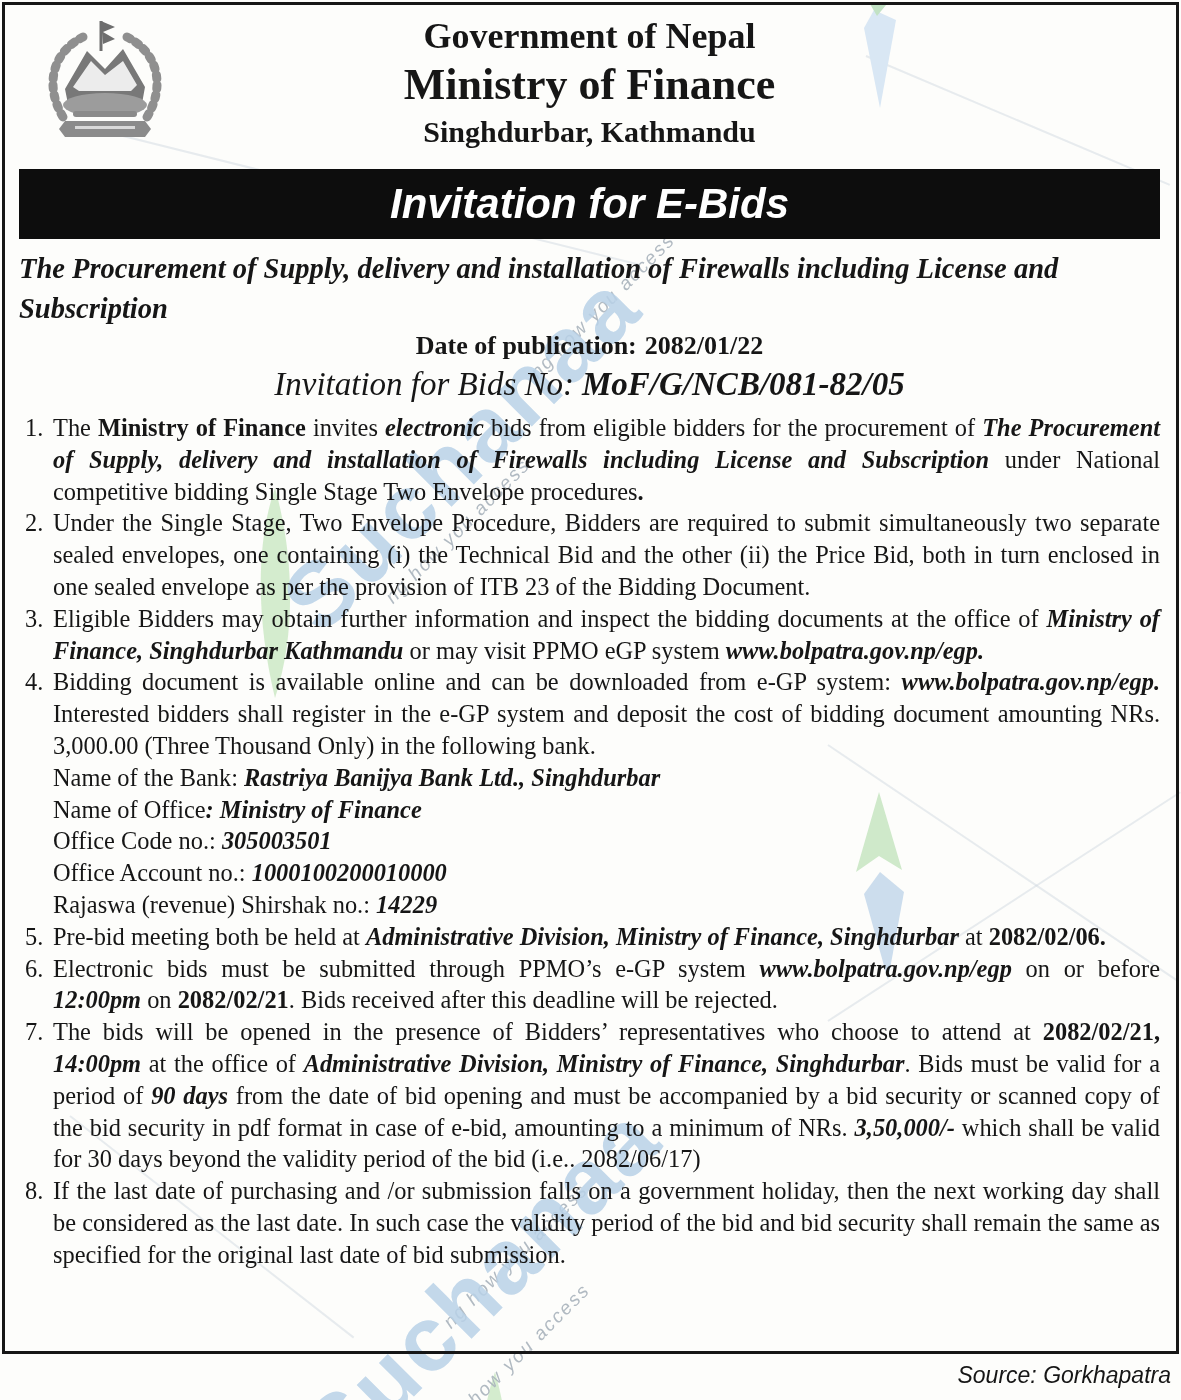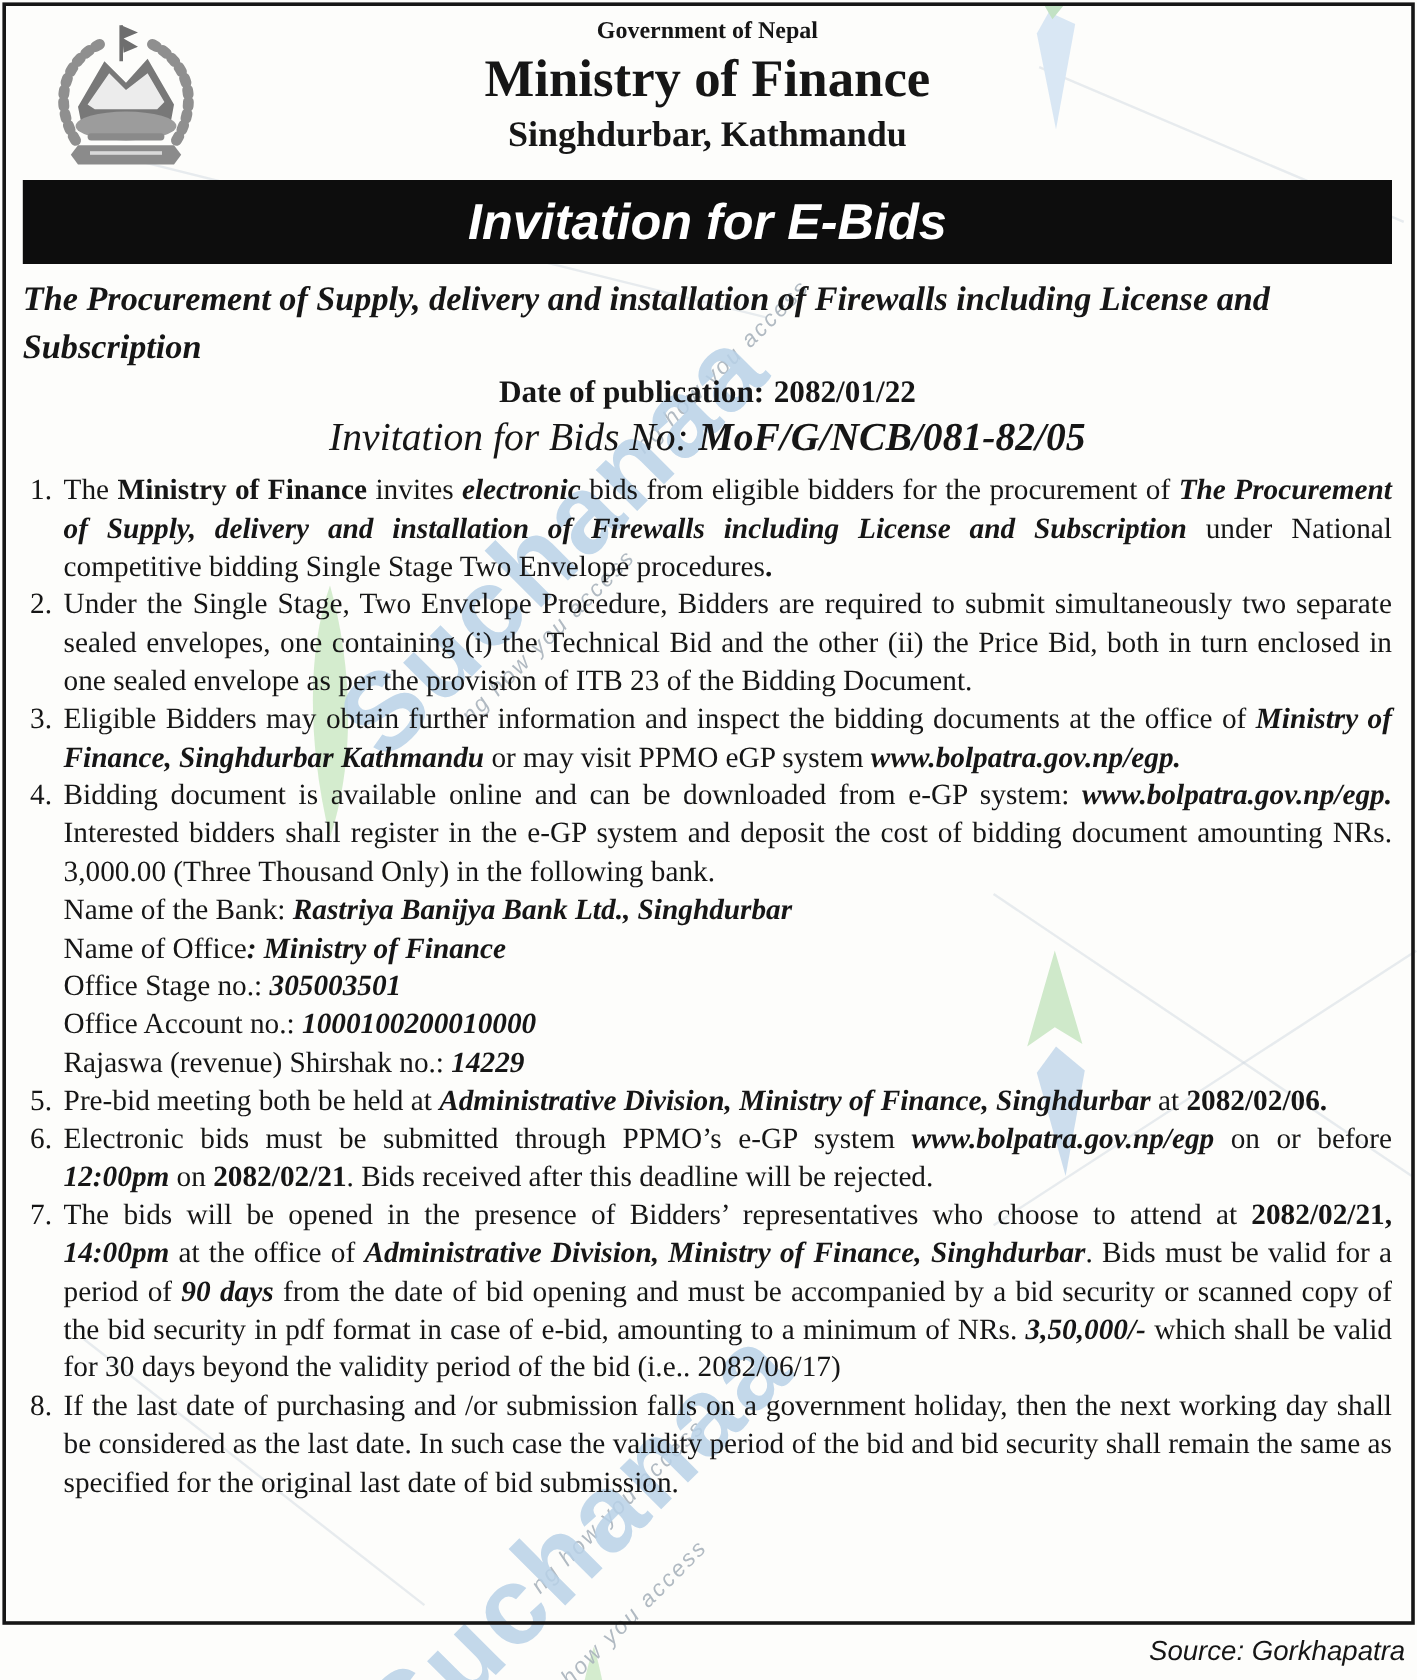--- a/index.html
+++ b/index.html
@@ -23,21 +23,21 @@
   .deco{position:absolute;}
   .fline{position:absolute;height:2px;background:rgba(204,213,222,.45);transform-origin:left center;}
   
   .doc-frame{
     position:absolute;left:2px;top:2px;width:1177px;height:1352px;box-sizing:border-box;
     border:3px solid #161616;background:transparent;z-index:1;overflow:hidden;
     padding:8px 16px 0 14px;
   }
   .header{position:relative;text-align:center;}
   .emblem{position:absolute;left:16px;top:2px;}
-  .h1{font-size:20px;font-weight:bold;margin-top:2px;font-family:Liberation Serif, serif;}
+  .h1{font-size:36px;font-weight:bold;margin-top:2px;font-family:Liberation Serif, serif;}
   .h2{font-size:44px;font-weight:bold;line-height:1.0;margin-top:6px;}
   .h3{font-size:30px;font-weight:bold;margin-top:8px;}
   .banner{
     margin:20px 0 0;height:70px;background:#0d0d0d;color:#ffffff;
     display:flex;align-items:center;justify-content:center;
     font-family:"Liberation Sans","DejaVu Sans",sans-serif;font-weight:bold;font-size:42px;font-style:italic;
   }
   .subject{margin-top:10px;font-weight:bold;font-style:italic;font-size:28.5px;line-height:40px;}
   .pub{margin-top:2px;text-align:center;font-weight:bold;font-size:26px;font-family:Liberation Serif, serif;}
   .pub .pub-date{margin-left:8px;}
@@ -143,21 +143,21 @@
         <div class="body"><span>Eligible Bidders may obtain further information and inspect the bidding documents at the office of </span><span class="seg-bi">Ministry of Finance, Singhdurbar Kathmandu</span><span> or may visit PPMO eGP system </span><span class="seg-bi">www.bolpatra.gov.np/egp.</span></div>
       </div>
 
       <div class="item">
         <div class="num">4.</div>
         <div class="body">
           <span><span>Bidding document is available online and can be downloaded from e-GP system: </span><span class="seg-bi">www.bolpatra.gov.np/egp.</span><span> Interested bidders shall register in the e-GP system and deposit the cost of bidding document amounting NRs. 3,000.00 (Three Thousand Only) in the following bank.</span></span>
           <div class="bank">
             <div class="bank-line"><span>Name of the Bank: </span><span class="seg-bi">Rastriya Banijya Bank Ltd., Singhdurbar</span></div>
             <div class="bank-line"><span>Name of Office</span><span class="seg-bi">: Ministry of Finance</span></div>
-            <div class="bank-line"><span>Office Stage no.: </span><span class="seg-bi">305003501</span></div>
+            <div class="bank-line"><span>Office Code no.: </span><span class="seg-bi">305003501</span></div>
             <div class="bank-line"><span>Office Account no.: </span><span class="seg-bi">1000100200010000</span></div>
             <div class="bank-line"><span>Rajaswa (revenue) Shirshak no.: </span><span class="seg-bi">14229</span></div>
           </div>
         </div>
       </div>
 
       <div class="item">
         <div class="num">5.</div>
         <div class="body"><span>Pre-bid meeting both be held at </span><span class="seg-bi">Administrative Division, Ministry of Finance, Singhdurbar</span><span> at </span><span class="seg-b">2082/02/06.</span></div>
       </div>

